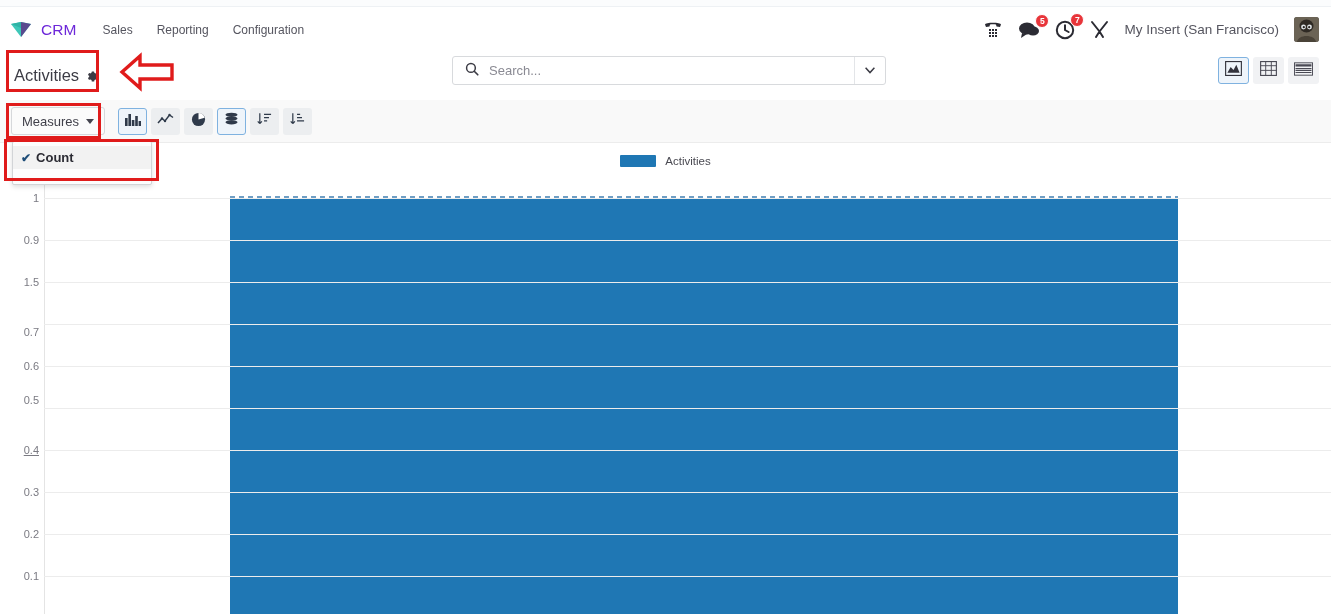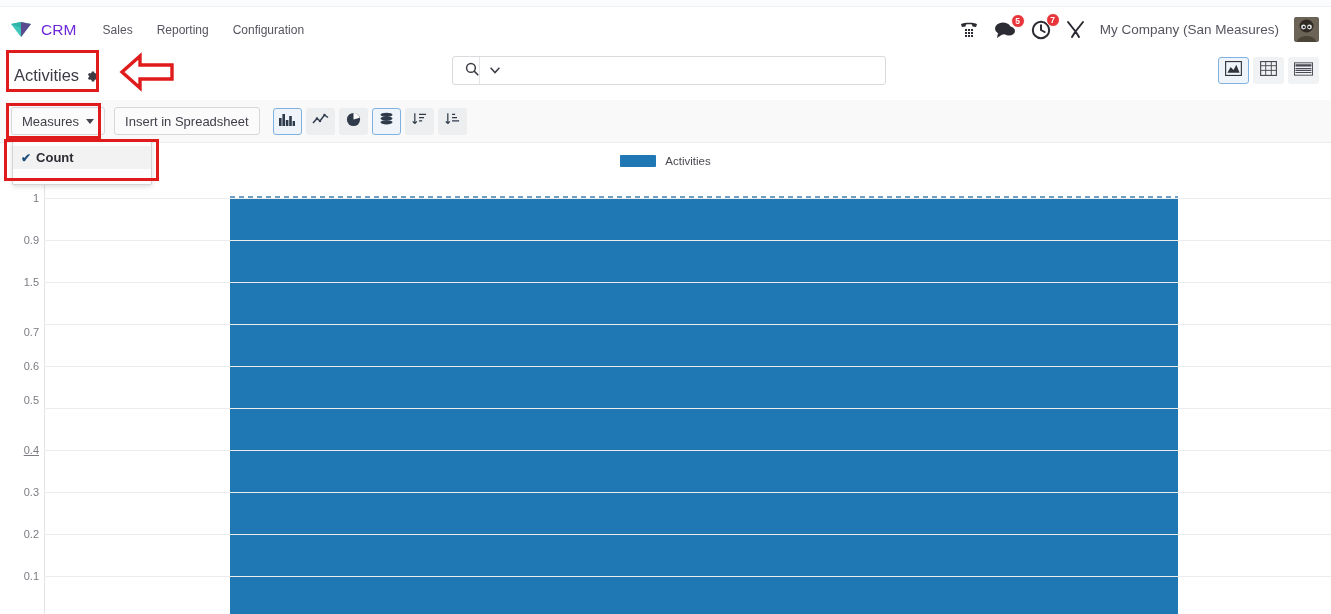--- a/index.html
+++ b/index.html
@@ -246,21 +246,21 @@
       </svg>
       <span class="badge">7</span>
     </span>
 
     <span class="sysicon">
       <svg width="19" height="19" viewBox="0 0 19 19">
         <path d="M2 2 L9.5 11.5 M17 2 L9.5 11.5 M9.5 11.5 L6 17 M9.5 11.5 L13 17" stroke="#2b2b33" stroke-width="2" fill="none" stroke-linecap="round"></path>
       </svg>
     </span>
 
-    <span class="company-name">My Company (San Measures)</span>
+    <span class="company-name">My Insert (San Francisco)</span>
 
     <span class="avatar">
       <svg width="25" height="25" viewBox="0 0 25 25">
         <rect width="25" height="25" fill="#6b6355"></rect>
         <ellipse cx="12.5" cy="9" rx="7" ry="6.5" fill="#2f2a24"></ellipse>
         <circle cx="9.5" cy="10" r="2.4" fill="#dfe3e6"></circle>
         <circle cx="15.5" cy="10" r="2.4" fill="#dfe3e6"></circle>
         <circle cx="9.8" cy="10.2" r="1.1" fill="#25201b"></circle>
         <circle cx="15.2" cy="10.2" r="1.1" fill="#25201b"></circle>
         <path d="M3 25 C4 17 21 17 22 25 Z" fill="#4a4338"></path>
@@ -281,20 +281,21 @@
   </div>
 </div>
 
 <div class="searchbar">
   <span class="search-ico">
     <svg width="14" height="14" viewBox="0 0 16 16">
       <circle cx="6.8" cy="6.8" r="5" fill="none" stroke="#3c3c45" stroke-width="1.7"></circle>
       <path d="M10.6 10.6 L14.6 14.6" stroke="#3c3c45" stroke-width="1.9" stroke-linecap="round"></path>
     </svg>
   </span>
+  <input class="search-input" type="text" placeholder="Search..." style="">
   <span class="search-caret">
     <svg width="10" height="7" viewBox="0 0 10 7">
       <path d="M0.6 0.8 L5 5.6 L9.4 0.8" fill="none" stroke="#3c3c45" stroke-width="1.5"></path>
     </svg>
   </span>
 </div>
 
 <div class="viewswitch">
   <div class="vbtn active">
     <span>
@@ -322,23 +323,20 @@
     </span>
   </div>
 </div>
 
 <div class="cp-bottom">
   <div class="tb-btn measures">
     <span>Measures</span>
     <span class="caret-dn"></span>
   </div>
 
-  <div class="tb-btn spread">
-    <span>Insert in Spreadsheet</span>
-  </div>
 
   <div class="chartbtns">
     <div class="cbtn active">
       <span>
         <svg width="16" height="14" viewBox="0 0 16 14">
           <rect x="0" y="6" width="2.6" height="8" fill="#2f3a4a"></rect>
           <rect x="3.4" y="2" width="2.6" height="12" fill="#2f3a4a"></rect>
           <rect x="6.8" y="8" width="2.6" height="6" fill="#2f3a4a"></rect>
           <rect x="10.2" y="4" width="2.6" height="10" fill="#2f3a4a"></rect>
           <rect x="13.6" y="9" width="2.4" height="5" fill="#2f3a4a"></rect>

